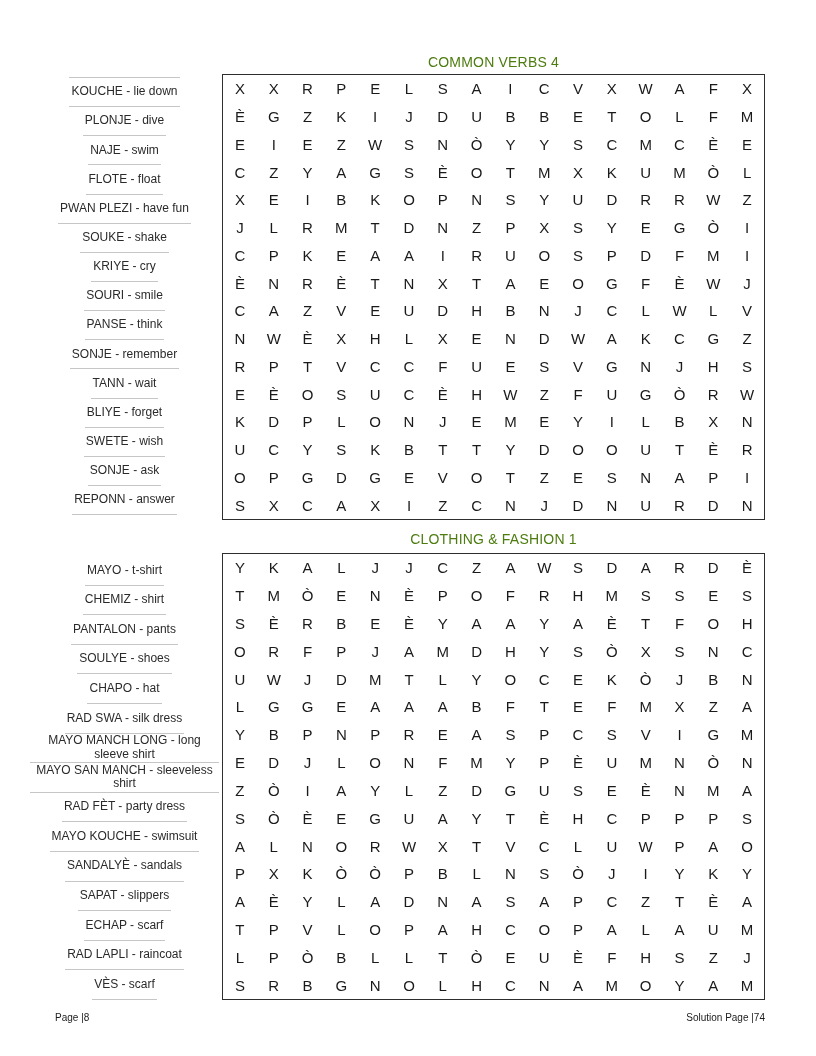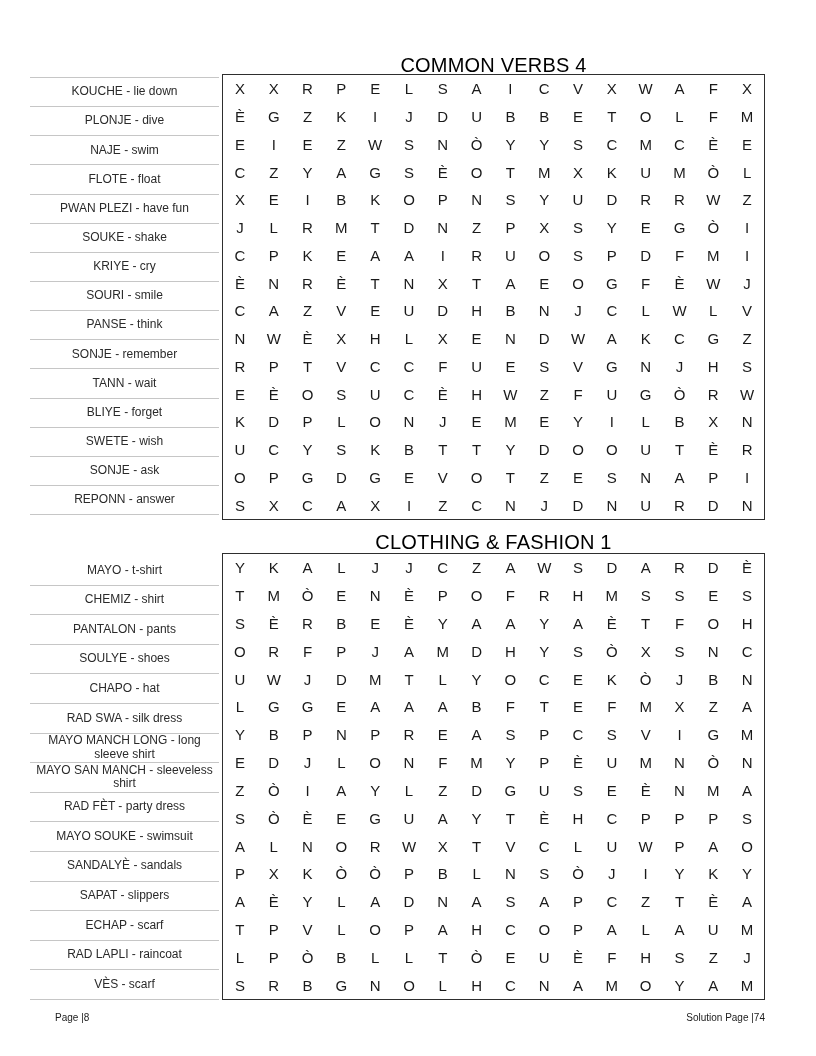--- a/index.html
+++ b/index.html
@@ -10,22 +10,22 @@
     background: #ffffff;
     font-family: "Liberation Sans", sans-serif;
     color: #1b1b1b;
     overflow: hidden;
   }
   .title {
     position: absolute;
     left: 222px;
     width: 543px;
     text-align: center;
-    font-size: 20px;
-    color: #000000;
+    font-size: 14px;
+    color: #4d7c0f;
     letter-spacing: 0.2px;
     white-space: nowrap;
   }
   #title-0 { top: 54px; }
   #title-1 { top: 531px; }
 
   .grid {
     position: absolute;
     left: 222px;
     width: 543px;
@@ -49,20 +49,21 @@
 
   .word-list {
     position: absolute;
     left: 30px;
     width: 189px;
     margin: 0;
     padding: 0;
     list-style: none;
     display: flex;
     flex-direction: column;
+    align-items: center;
   }
   #words-0 { top: 77px;  height: 438px; }
   #words-1 { top: 556px; height: 444px; }
   .word-item {
     flex: 1;
     display: flex;
     align-items: center;
     justify-content: center;
     text-align: center;
     font-size: 12px;
@@ -373,21 +374,21 @@
   <ul class="word-list" id="words-1">
       <li class="word-item">MAYO - t-shirt</li>
       <li class="word-item">CHEMIZ - shirt</li>
       <li class="word-item">PANTALON - pants</li>
       <li class="word-item">SOULYE - shoes</li>
       <li class="word-item">CHAPO - hat</li>
       <li class="word-item">RAD SWA - silk dress</li>
       <li class="word-item">MAYO MANCH LONG - long sleeve shirt</li>
       <li class="word-item">MAYO SAN MANCH - sleeveless shirt</li>
       <li class="word-item">RAD FÈT - party dress</li>
-      <li class="word-item">MAYO SOUKE - swimsuit</li>
+      <li class="word-item">MAYO KOUCHE - swimsuit</li>
       <li class="word-item">SANDALYÈ - sandals</li>
       <li class="word-item">SAPAT - slippers</li>
       <li class="word-item">ECHAP - scarf</li>
       <li class="word-item">RAD LAPLI - raincoat</li>
       <li class="word-item">VÈS - scarf</li>
     </ul>
 
   <div class="grid" id="grid-1">
       <span class="cell">Y</span>
       <span class="cell">K</span>

